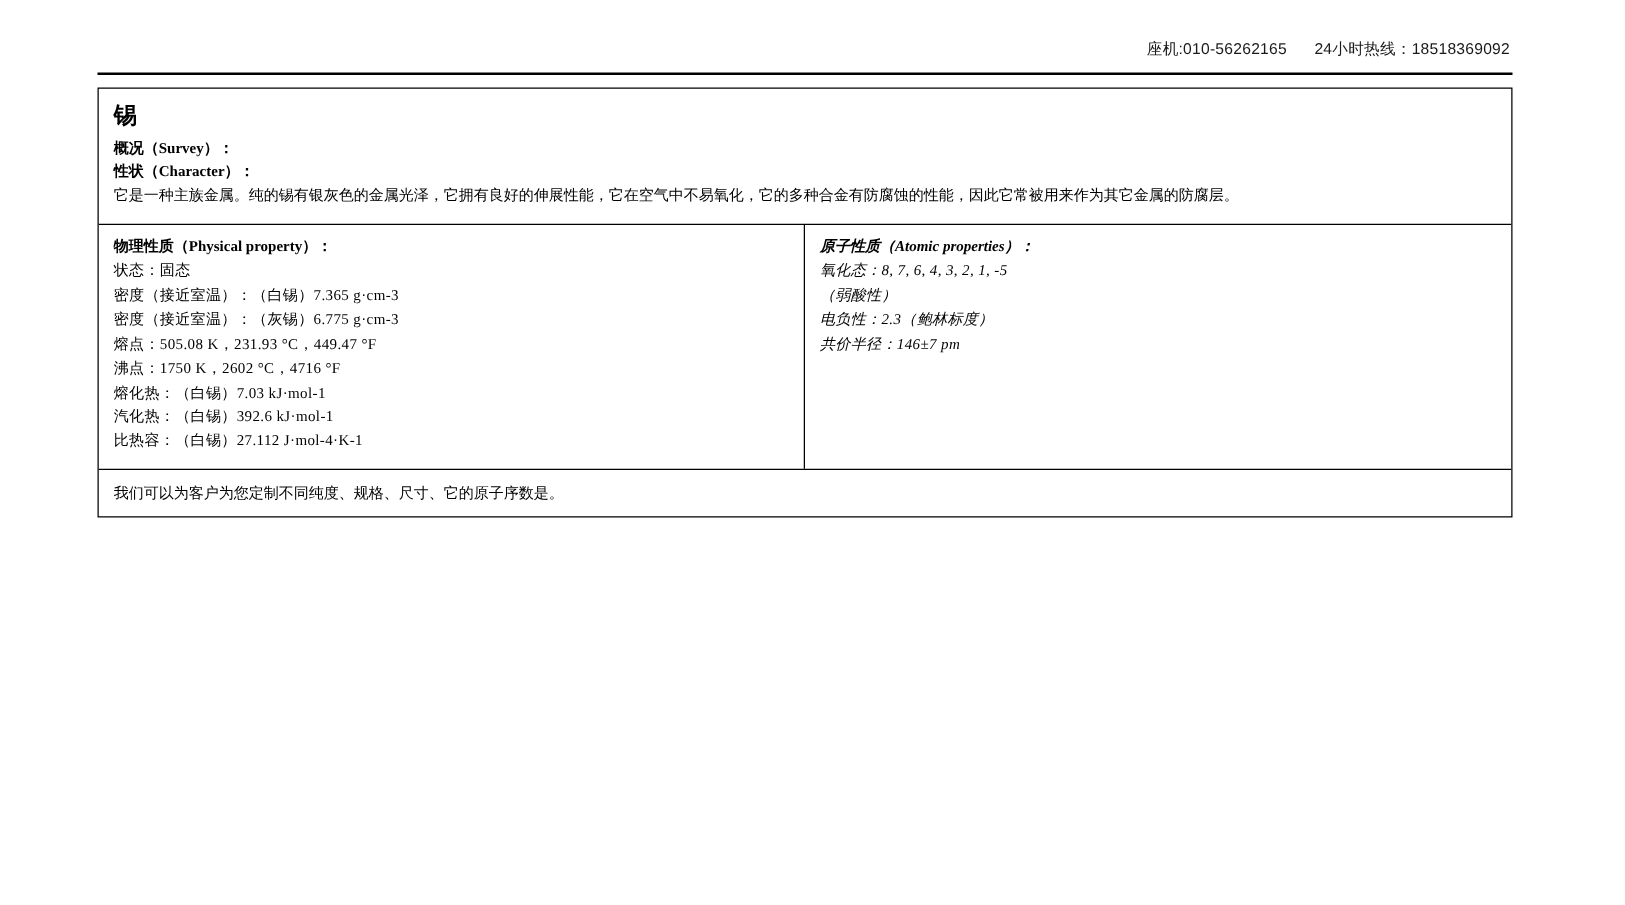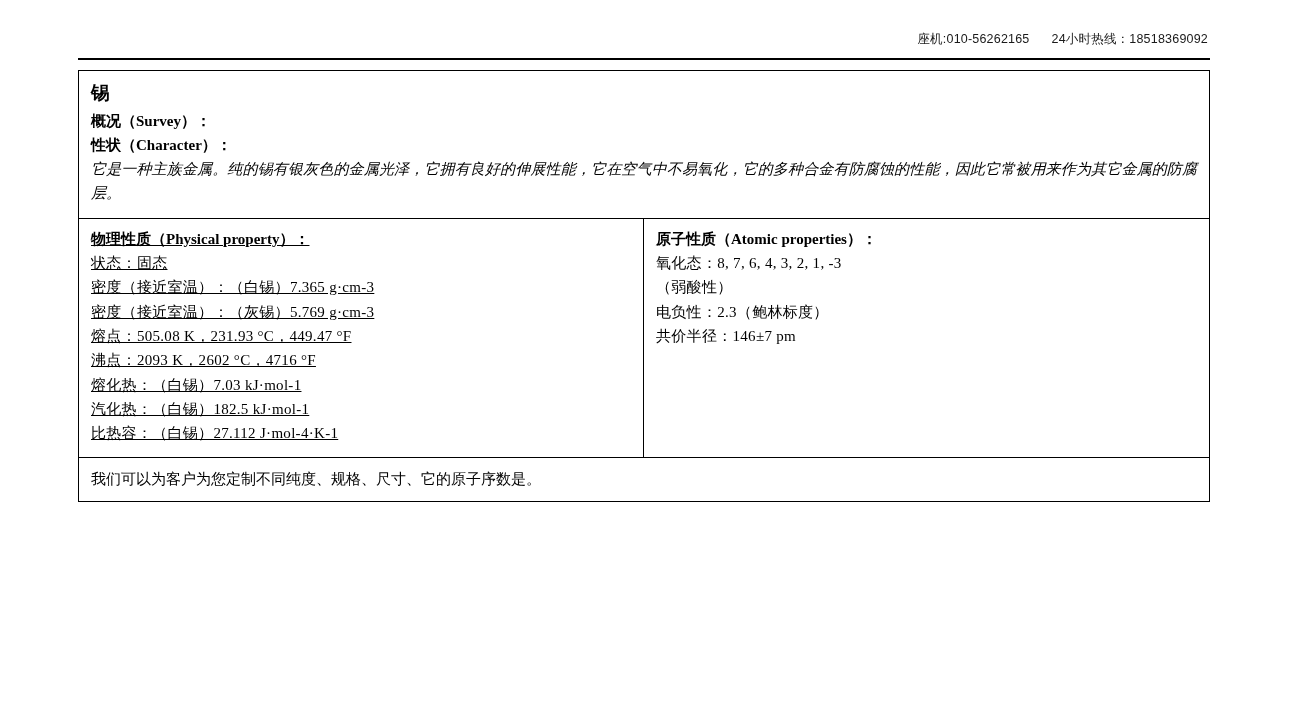--- a/index.html
+++ b/index.html
@@ -65,44 +65,43 @@
   .cell {
     box-sizing: border-box;
     padding: 8px 12px 12px 12px;
   }
   .cell.full {
     width: 100%;
   }
   .cell.left {
     width: 50%;
     border-right: 1px solid #000000;
-    text-decoration: underline;
   }
   .cell.right {
     width: 50%;
+    font-style: italic;
   }
   .t {
     font-family: "Liberation Serif", serif;
-    font-size: 15px;
+    font-size: 12px;
     line-height: 1.62;
     color: #000;
     margin: 0;
     white-space: pre-wrap;
   }
   .t.b {
     font-weight: bold;
   }
   .t.sp {
     
     letter-spacing: 0.3px;
   }
   .t.para {
     line-height: 1.62;
     text-align: justify;
-    font-style: italic;
   }
   .title-line {
     font-size: 18.5px;
     line-height: 1.6;
   }
   .footer-note {
     font-size: 18.5px;
     line-height: 1.5;
     padding: 9px 12px 9px 12px;
   }
@@ -125,30 +124,30 @@
         <div class="t b">性状（Character）：</div>
         <div class="t para">它是一种主族金属。纯的锡有银灰色的金属光泽，它拥有良好的伸展性能，它在空气中不易氧化，它的多种合金有防腐蚀的性能，因此它常被用来作为其它金属的防腐层。</div>
       </div>
     </div>
 
     <div class="row">
       <div class="cell left">
         <div class="t b">物理性质（Physical property）：</div>
         <div class="t sp">状态：固态</div>
         <div class="t sp">密度（接近室温）：（白锡）7.365 g·cm-3</div>
-        <div class="t sp">密度（接近室温）：（灰锡）5.769 g·cm-3</div>
+        <div class="t sp">密度（接近室温）：（灰锡）6.775 g·cm-3</div>
         <div class="t sp">熔点：505.08 K，231.93 °C，449.47 °F</div>
-        <div class="t sp">沸点：2093 K，2602 °C，4716 °F</div>
+        <div class="t sp">沸点：1750 K，2602 °C，4716 °F</div>
         <div class="t sp">熔化热：（白锡）7.03 kJ·mol-1</div>
-        <div class="t sp">汽化热：（白锡）182.5 kJ·mol-1</div>
+        <div class="t sp">汽化热：（白锡）392.6 kJ·mol-1</div>
         <div class="t sp">比热容：（白锡）27.112 J·mol-4·K-1</div>
       </div>
       <div class="cell right">
         <div class="t b">原子性质（Atomic properties）：</div>
-        <div class="t sp">氧化态：8, 7, 6, 4, 3, 2, 1, -3</div>
+        <div class="t sp">氧化态：8, 7, 6, 4, 3, 2, 1, -5</div>
         <div class="t sp">（弱酸性）</div>
         <div class="t sp">电负性：2.3（鲍林标度）</div>
         <div class="t sp">共价半径：146±7 pm</div>
       </div>
     </div>
 
     <div class="row">
       <div class="cell full footer-note">
         <div class="t">我们可以为客户为您定制不同纯度、规格、尺寸、它的原子序数是。</div>
       </div>

